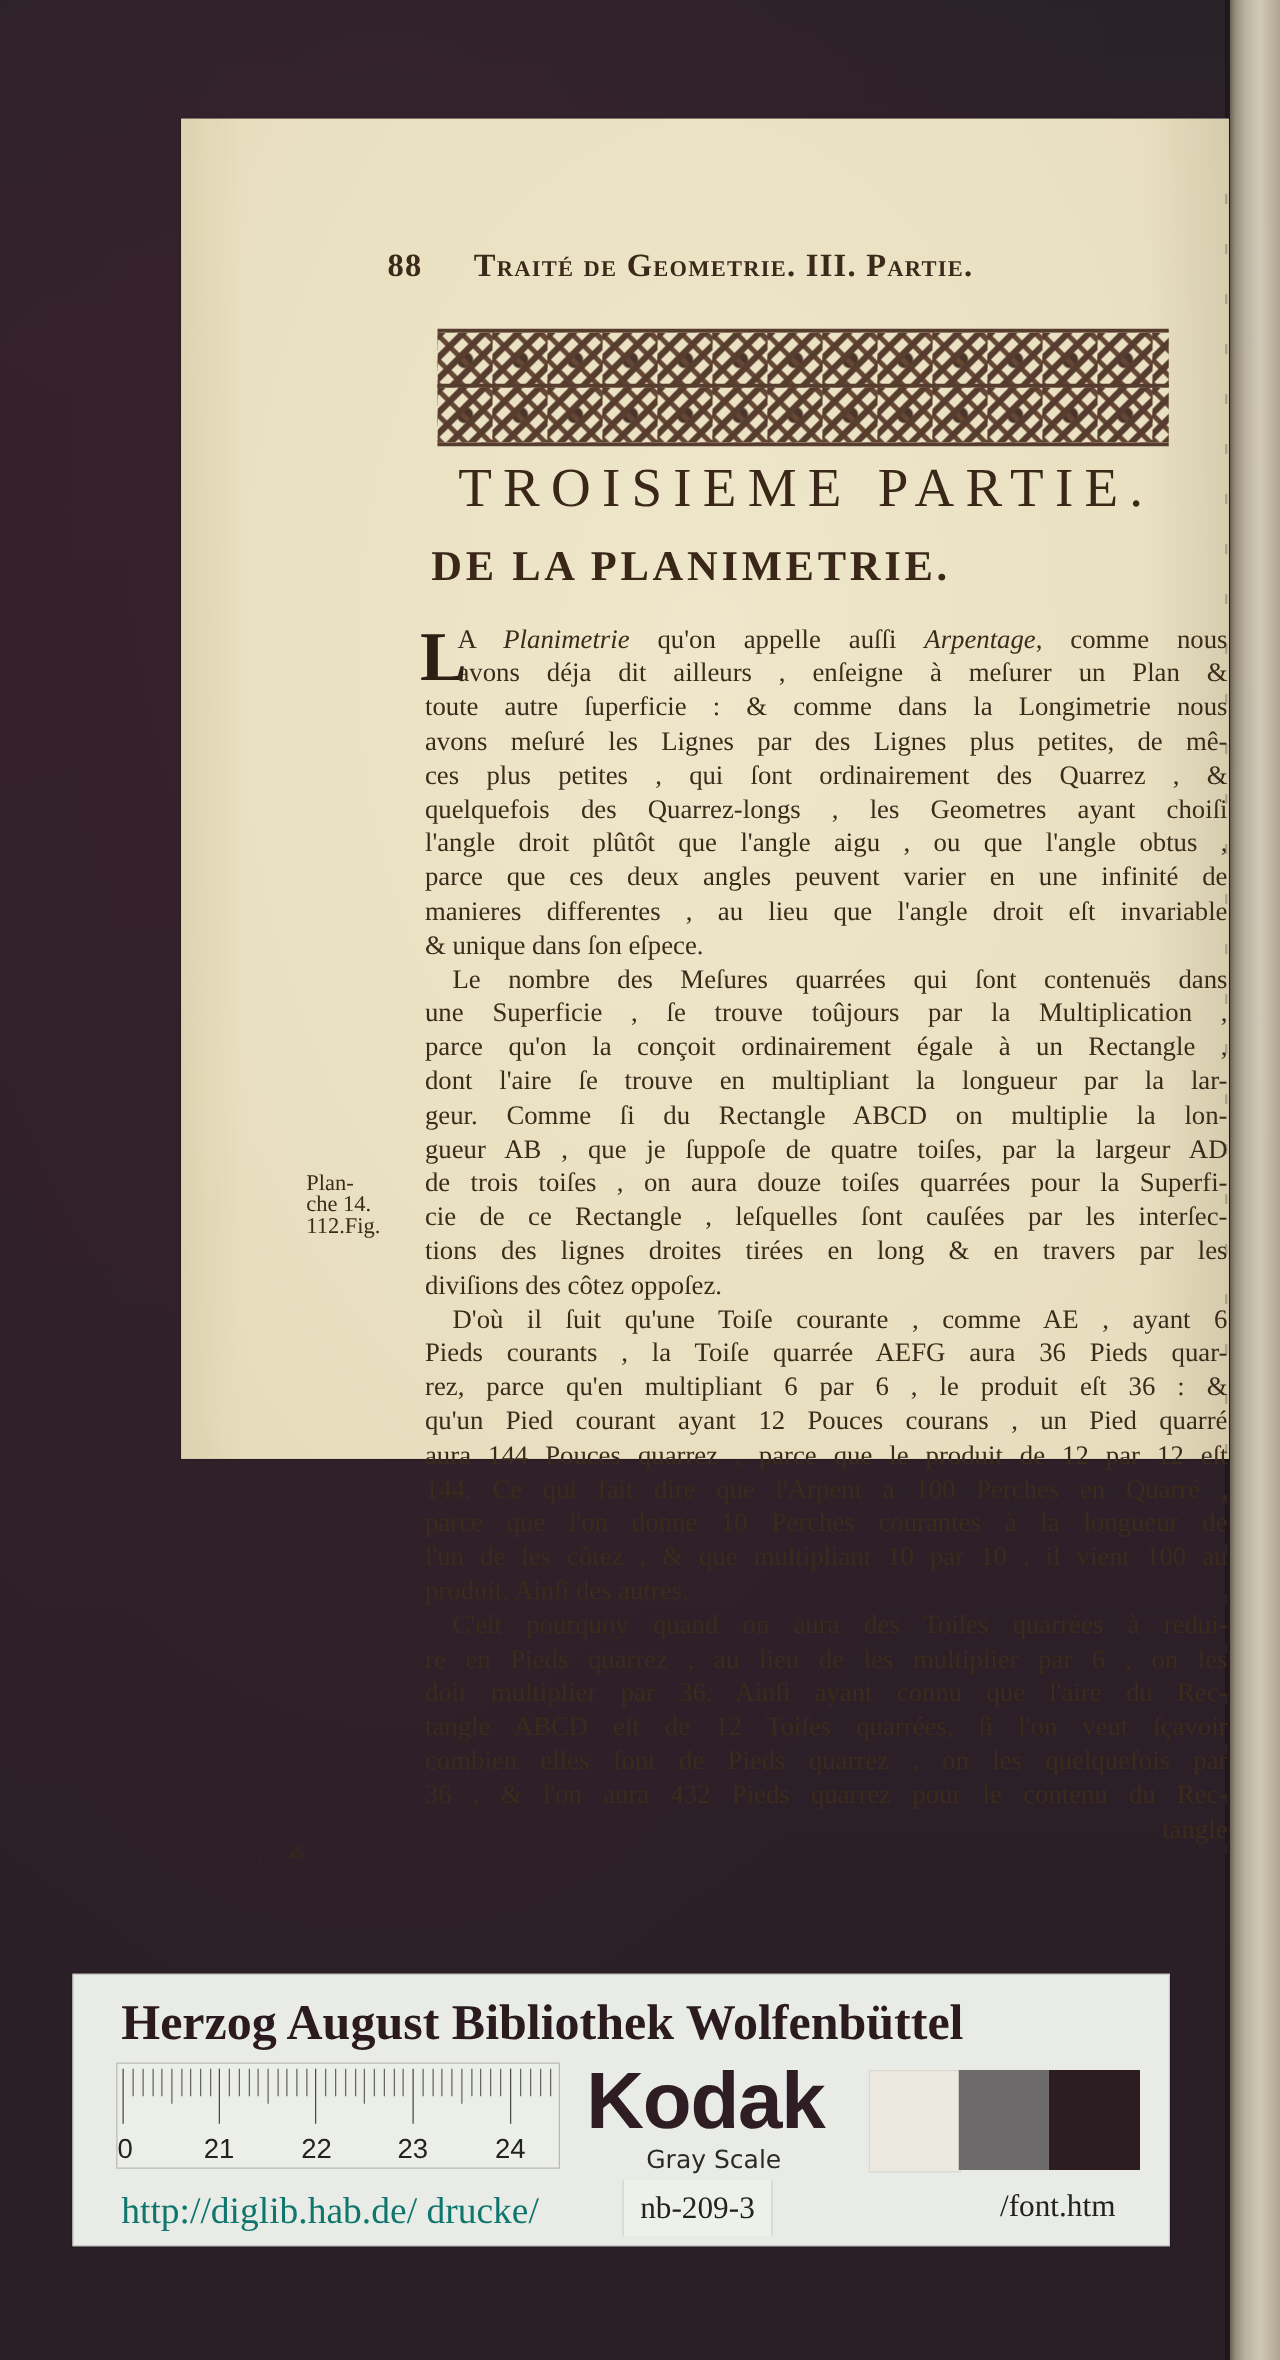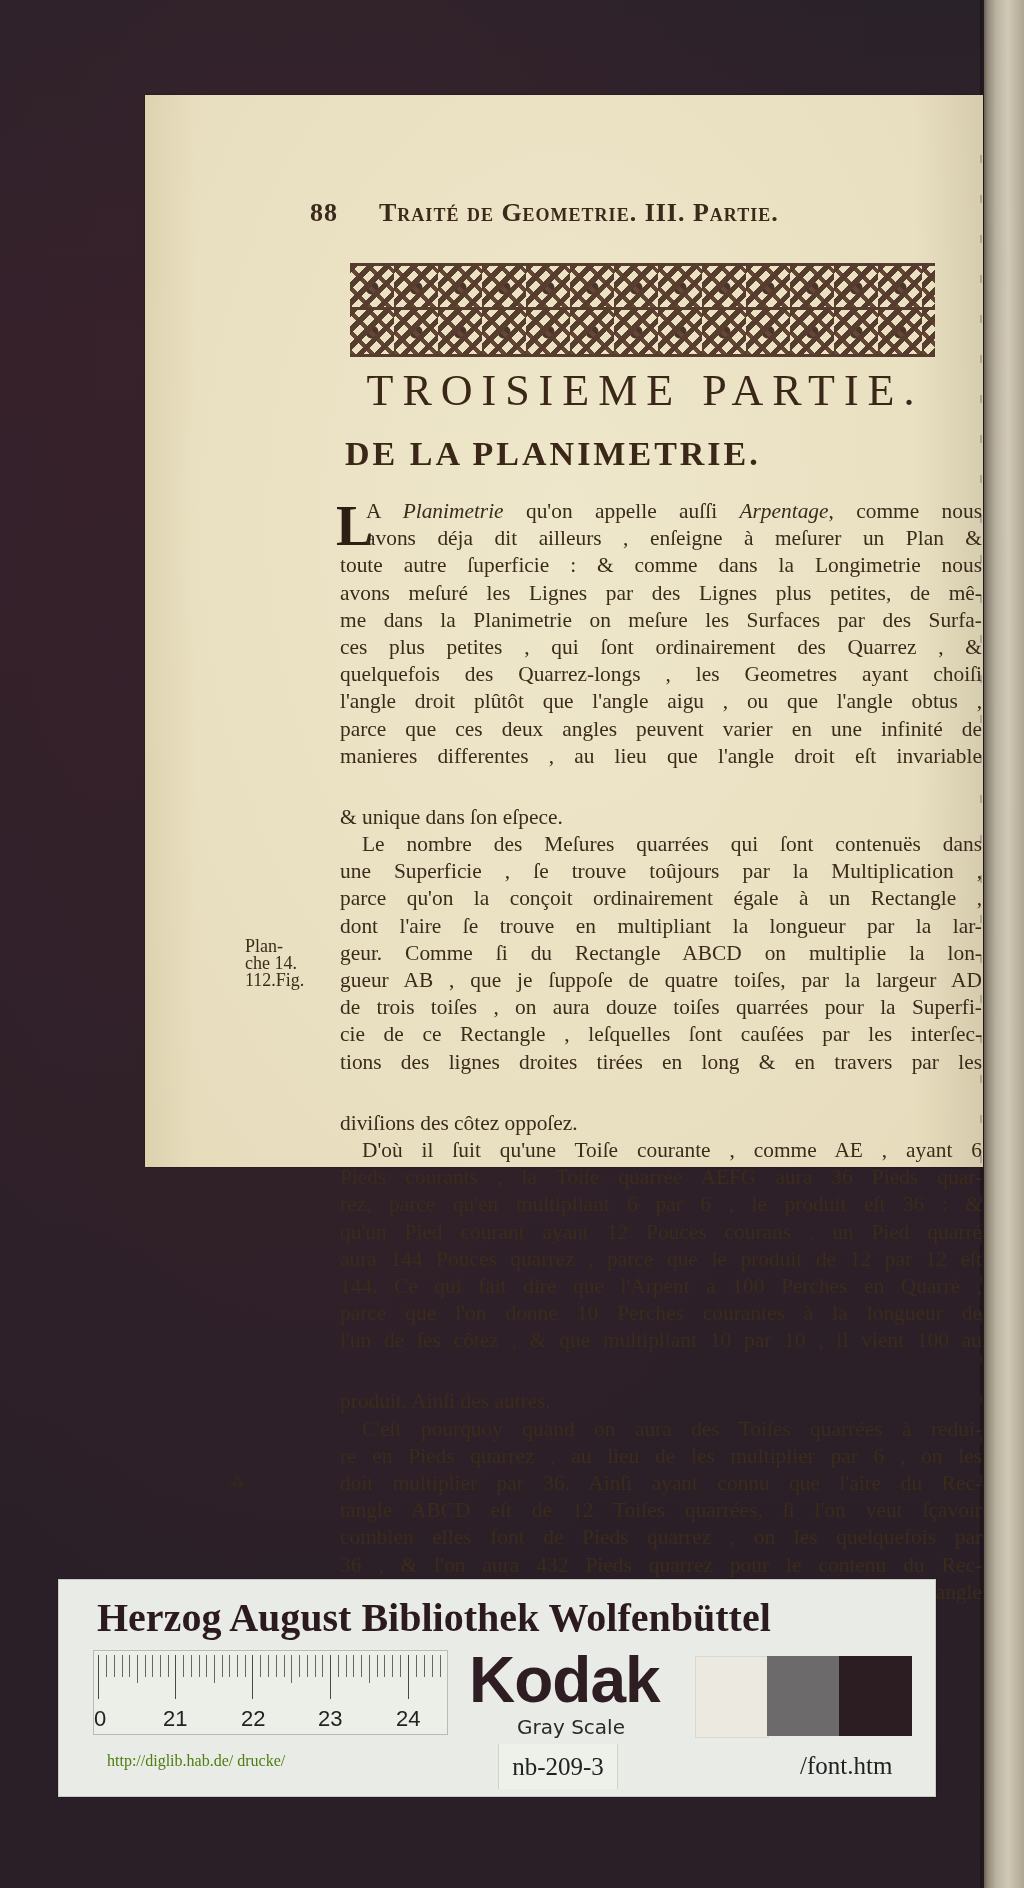--- a/index.html
+++ b/index.html
@@ -61,21 +61,21 @@
     }
     .section-title {
       position: absolute; left: 200px; top: 340px; width: 600px; text-align: left;
       font-size: 34px; letter-spacing: 3px; color: #3a2718; font-weight: bold;
     }
     .body-text {
       position: absolute; left: 195px; top: 403px; width: 642px;
       font-size: 21.4px; line-height: 27.2px; color: #3b2b1b; text-align: justify;
     }
     .body-text .line { display: block; white-space: nowrap; text-align-last: justify; height: 27.2px; }
-    .body-text .line.last { text-align-last: left; margin-top: 34px; }
+    .body-text .line.last { text-align-last: left; }
     .body-text .line.right { text-align: right; text-align-last: right; }
     .body-text .indent { padding-left: 22px; }
     .dropcap-line { position: relative; padding-left: 26px; }
     .dropcap {
       position: absolute; left: -4px; top: 4px; font-size: 56px; line-height: 48px; font-weight: bold; color: #2e1f14;
     }
     .body-text i { font-style: italic; }
     .margin-note {
       position: absolute; left: 100px; top: 843px; width: 70px;
       font-size: 18px; line-height: 17px; color: #3b2b1b;
@@ -106,21 +106,21 @@
       font-family: "Liberation Sans", sans-serif; font-weight: bold; font-size: 64px; line-height: 64px; color: #2e1d22; letter-spacing: -1px;
     }
     .grayscale-lbl {
       position: absolute; left: 458px; top: 135px; font-family: "DejaVu Sans", sans-serif; font-size: 20px; color: #2a2a2a;
     }
     .patch { position: absolute; top: 76px; height: 80px; }
     .patch.white { left: 636px; width: 72px; background: #ebe9e0; border: 1px solid #d9d8d0; }
     .patch.mid { left: 708px; width: 72px; background: #6c6a6a; }
     .patch.black { left: 780px; width: 73px; background: #2c1d22; }
     .url-left {
-      position: absolute; left: 48px; top: 172px; font-family: "Liberation Serif", serif; font-size: 16px; color: #4d7c0f;
+      position: absolute; left: 38px; top: 172px; font-family: "Liberation Serif", serif; font-size: 30px; color: #0f766e;
     }
     .code-box {
       position: absolute; left: 439px; top: 164px; width: 118px; height: 45px;
       border-left: 1px solid #d0d2cb; border-right: 1px solid #d0d2cb; background: #eef0ea;
       font-family: "Liberation Serif", serif; font-size: 25px; color: #222; text-align: center; line-height: 45px;
     }
     .url-right {
       position: absolute; left: 741px; top: 172px; font-family: "Liberation Serif", serif; font-size: 25px; color: #222;
     }
   </style>
@@ -150,21 +150,20 @@
   </div>
 
   <div class="body-text">
     <span class="line dropcap-line">
       <span class="dropcap">L</span>
       <span>A </span><i>Planimetrie</i><span> qu'on appelle auſſi </span><i>Arpentage</i><span>, comme nous</span>
     </span>
     <span class="line dropcap-line">avons déja dit ailleurs , enſeigne à meſurer un Plan &amp;</span>
     <span class="line">toute autre ſuperficie : &amp; comme dans la Longimetrie nous</span>
     <span class="line">avons meſuré les Lignes par des Lignes plus petites, de mê-</span>
-    <span class="line">me dans la Planimetrie on meſure les Surfaces par des Surfa-</span>
     <span class="line">ces plus petites , qui ſont ordinairement des Quarrez , &amp;</span>
     <span class="line">quelquefois des Quarrez-longs , les Geometres ayant choiſi</span>
     <span class="line">l'angle droit plûtôt que l'angle aigu , ou que l'angle obtus ,</span>
     <span class="line">parce que ces deux angles peuvent varier en une infinité de</span>
     <span class="line">manieres differentes , au lieu que l'angle droit eſt invariable</span>
     <span class="line last">&amp; unique dans ſon eſpece.</span>
     <span class="line indent">Le nombre des Meſures quarrées qui ſont contenuës dans</span>
     <span class="line">une Superficie , ſe trouve toûjours par la Multiplication ,</span>
     <span class="line">parce qu'on la conçoit ordinairement égale à un Rectangle ,</span>
     <span class="line">dont l'aire ſe trouve en multipliant la longueur par la lar-</span>

